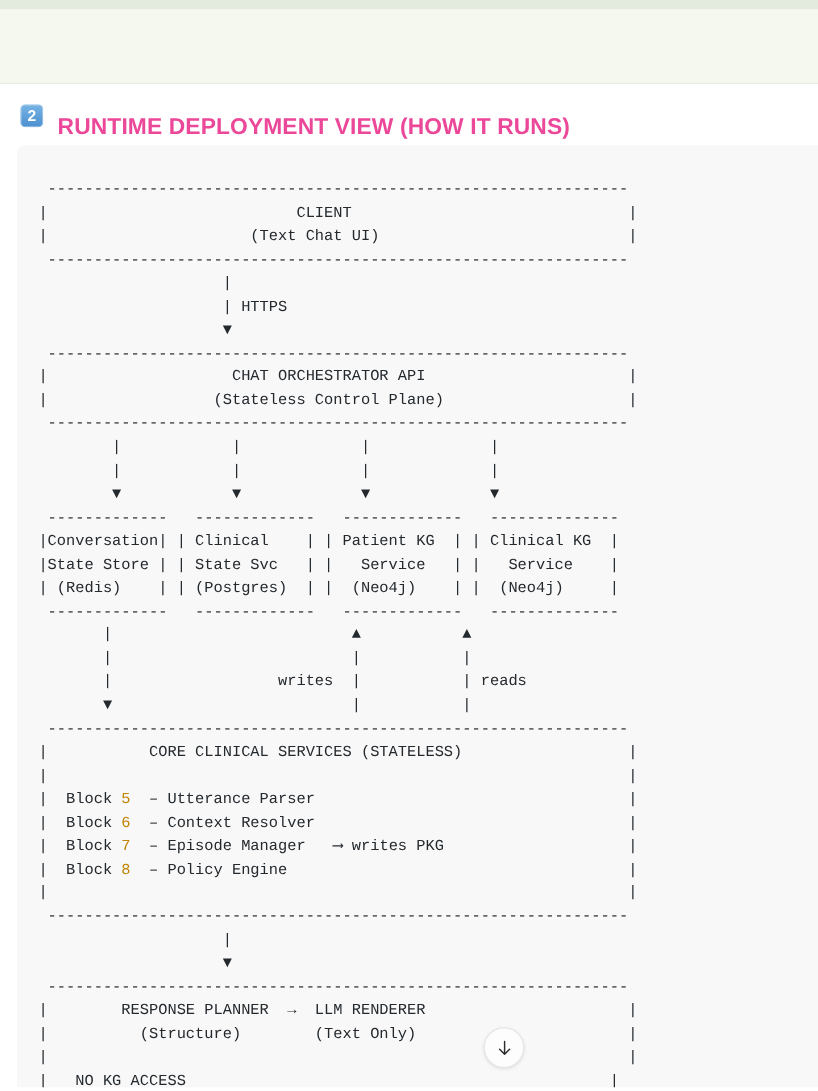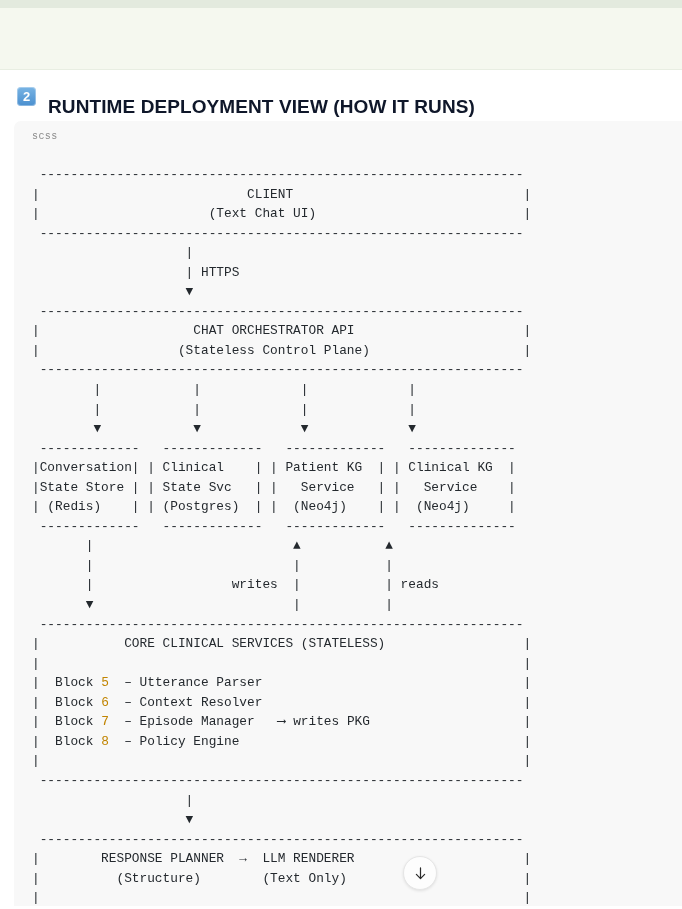--- a/index.html
+++ b/index.html
@@ -56,21 +56,21 @@
     font-weight: bold;
     font-family: "Liberation Sans", sans-serif;
     line-height: 1;
     margin-right: 12px;
     flex: 0 0 auto;
     box-shadow: inset 0 0 0 1px rgba(255,255,255,0.35);
   }
   #heading-text {
     font-size: 19px;
     font-weight: 700;
-    color: #0f172a;
+    color: #ec4899;
     letter-spacing: 0.1px;
     white-space: nowrap;
     margin-top: 22px;
   }
 
   
   #code-block {
     position: relative;
     margin: 8px 0 0 14px;
     width: 668px;
@@ -127,21 +127,20 @@
 <div id="top-strip"></div>
 <div id="top-panel"></div>
 <div id="gap-white"></div>
 
 <div id="section-heading">
   <span class="keycap-badge">2</span>
   <span id="heading-text">RUNTIME DEPLOYMENT VIEW (HOW IT RUNS)</span>
 </div>
 
 <div id="code-block">
-  <div id="code-lang">scss</div>
   <pre id="code-pre"> ---------------------------------------------------------------
 |                           CLIENT                              |
 |                      (Text Chat UI)                           |
  ---------------------------------------------------------------
                     |
                     | HTTPS
                     ▼
  ---------------------------------------------------------------
 |                    CHAT ORCHESTRATOR API                      |
 |                  (Stateless Control Plane)                    |

